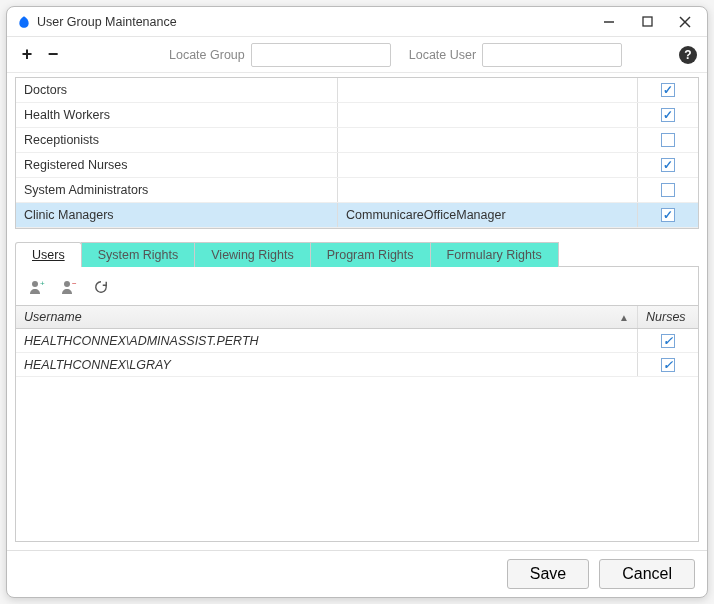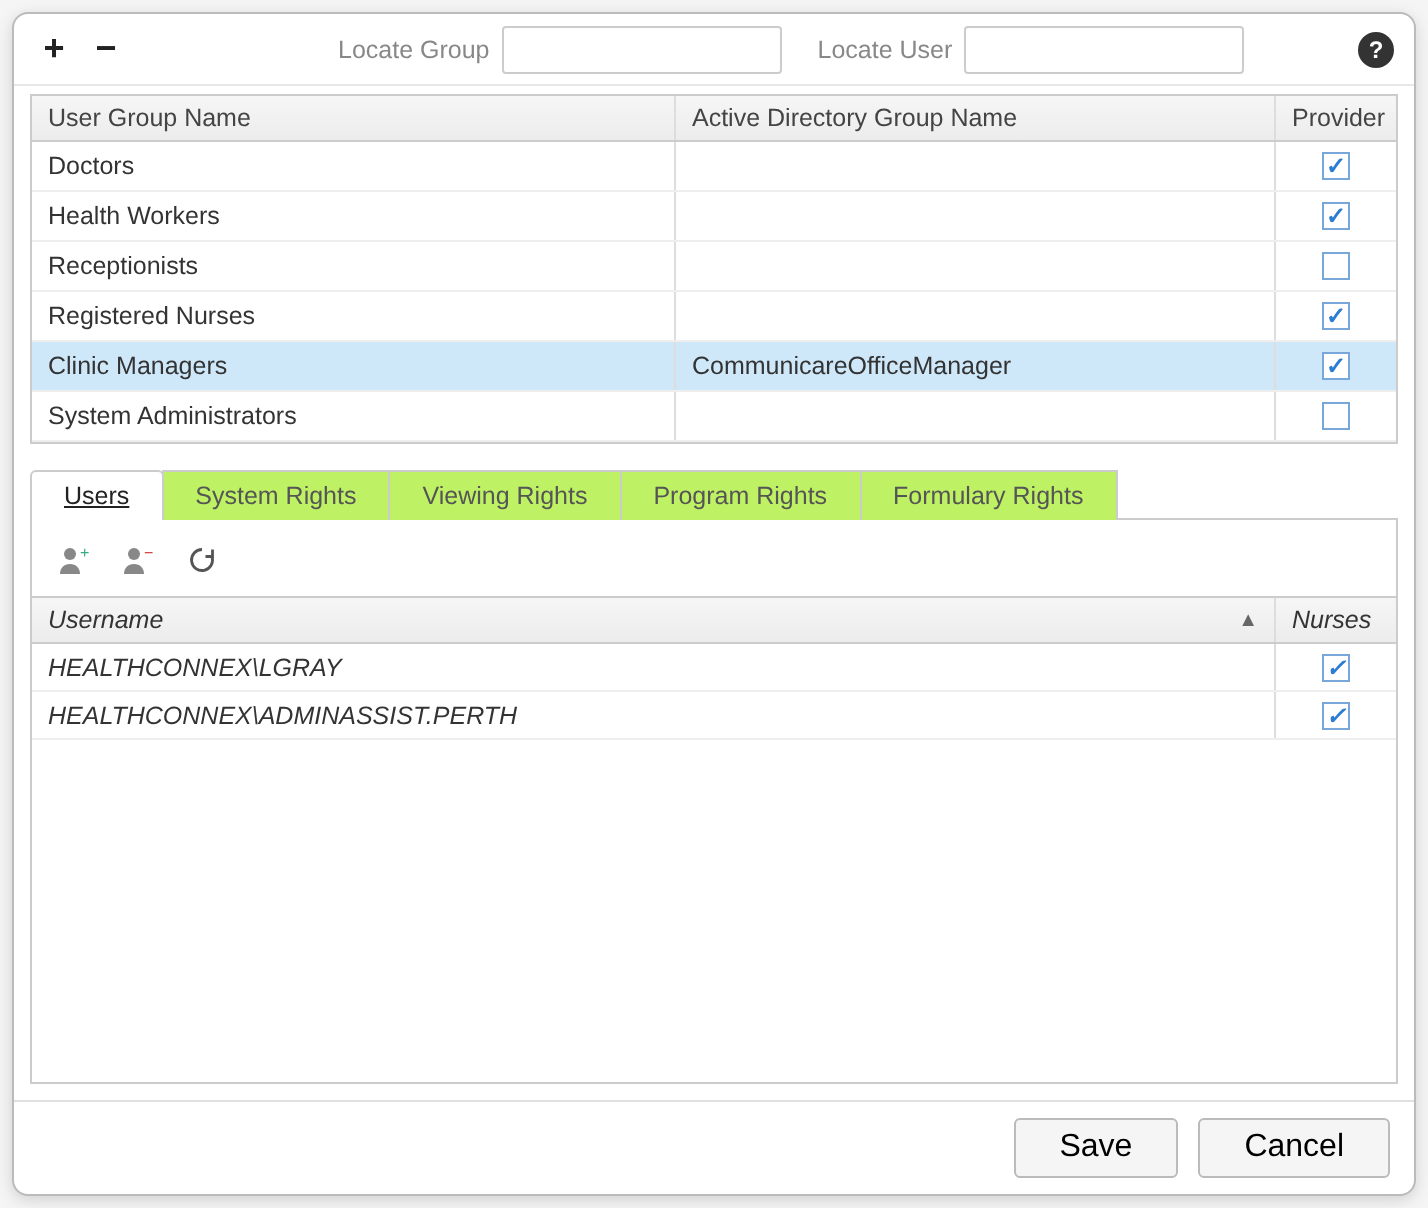--- a/index.html
+++ b/index.html
@@ -108,21 +108,21 @@
 
   .tabs {
     display: flex;
     margin: 4px 8px 0 8px;
     font-size: 12.5px;
   }
   .tab {
     padding: 5px 16px;
     border: 1px solid #ccc;
     border-bottom: none;
-    background: #bef264;
+    background: #5eead4;
     color: #555;
     margin-right: -1px;
     cursor: pointer;
     position: relative;
     top: 1px;
   }
   .tab.active {
     background: #fff; color: #222; z-index: 2;
     border-top-left-radius: 3px; border-top-right-radius: 3px; text-decoration: underline;
   }
@@ -171,37 +171,57 @@
   .btn {
     border: 1px solid #bbb; background: #f5f5f5;
     padding: 5px 22px; font-size: 16px; border-radius: 3px;
     cursor: pointer;
   }
 </style>
 </head>
 <body>
 
 <div class="window">
+  <div class="titlebar">
+    <svg class="logo" viewBox="0 0 24 24">
+        <path fill="#0d6efd" d="M12 2C7 5 4 9 4 14c0 4 3 8 8 8s8-4 8-8c0-5-3-9-8-12z"></path>
+      </svg>
+    <span class="title">User Group Maintenance</span>
+    <div class="spacer"></div>
+    <div class="win-controls">
+      <div class="win-btn">
+        <svg width="12" height="12" viewBox="0 0 12 12">
+            <line x1="1" y1="6" x2="11" y2="6" stroke="#333" stroke-width="1.5"></line>
+          </svg>
+      </div>
+      <div class="win-btn">
+        <svg width="11" height="11" viewBox="0 0 11 11">
+            <rect x="1" y="1" width="9" height="9" fill="none" stroke="#333" stroke-width="1.3"></rect>
+          </svg>
+      </div>
+      <div class="win-btn">
+        <svg width="12" height="12" viewBox="0 0 12 12">
+            <line x1="1" y1="1" x2="11" y2="11" stroke="#333" stroke-width="1.5"></line>
+            <line x1="11" y1="1" x2="1" y2="11" stroke="#333" stroke-width="1.5"></line>
+          </svg>
+      </div>
+    </div>
+  </div>
 
   <div class="toolbar">
     <div class="tb-btn">+</div>
     <div class="tb-btn">−</div>
     <span class="locate-label">Locate Group</span>
     <input type="text" value="" style="">
     <span class="locate-label second">Locate User</span>
     <input type="text" value="" style="">
     <div class="help-btn">?</div>
   </div>
 
   <div class="grid">
-    <div class="grid-header">
-      <div>User Group Name</div>
-      <div>Active Directory Group Name</div>
-      <div>Provider</div>
-    </div>
     <div id="groups-body">
         <div class="grid-row">
           <div>Doctors</div>
           <div></div>
           <div class="centered">
             <span class="chk checked"></span>
           </div>
         </div>
         <div class="grid-row">
           <div>Health Workers</div>
@@ -215,34 +235,34 @@
           <div></div>
           <div class="centered">
             <span class="chk"></span>
           </div>
         </div>
         <div class="grid-row">
           <div>Registered Nurses</div>
           <div></div>
           <div class="centered">
             <span class="chk checked"></span>
+          </div>
+        </div>
+        <div class="grid-row">
+          <div>System Administrators</div>
+          <div></div>
+          <div class="centered">
+            <span class="chk"></span>
           </div>
         </div>
         <div class="grid-row selected">
           <div>Clinic Managers</div>
           <div>CommunicareOfficeManager</div>
           <div class="centered">
             <span class="chk checked"></span>
-          </div>
-        </div>
-        <div class="grid-row">
-          <div>System Administrators</div>
-          <div></div>
-          <div class="centered">
-            <span class="chk"></span>
           </div>
         </div>
       </div>
   </div>
 
   <div class="tabs" id="tabs">
       <div class="tab active">Users</div>
       <div class="tab">System Rights</div>
       <div class="tab">Viewing Rights</div>
       <div class="tab">Program Rights</div>
@@ -275,31 +295,31 @@
     <div class="subgrid">
       <div class="sub-header">
         <div class="username-col">
           <span>Username</span>
           <span class="sort-arrow">▲</span>
         </div>
         <div>Nurses</div>
       </div>
       <div class="sub-body" id="users-body">
           <div class="sub-row">
+            <div>HEALTHCONNEX\ADMINASSIST.PERTH</div>
+            <div class="centered">
+              <span class="chk checked"></span>
+            </div>
+          </div>
+          <div class="sub-row">
             <div>HEALTHCONNEX\LGRAY</div>
             <div class="centered">
               <span class="chk checked"></span>
             </div>
           </div>
-          <div class="sub-row">
-            <div>HEALTHCONNEX\ADMINASSIST.PERTH</div>
-            <div class="centered">
-              <span class="chk checked"></span>
-            </div>
-          </div>
         </div>
     </div>
   </div>
 
   <div class="footer">
     <button class="btn">Save</button>
     <button class="btn">Cancel</button>
   </div>
 </div>
 

